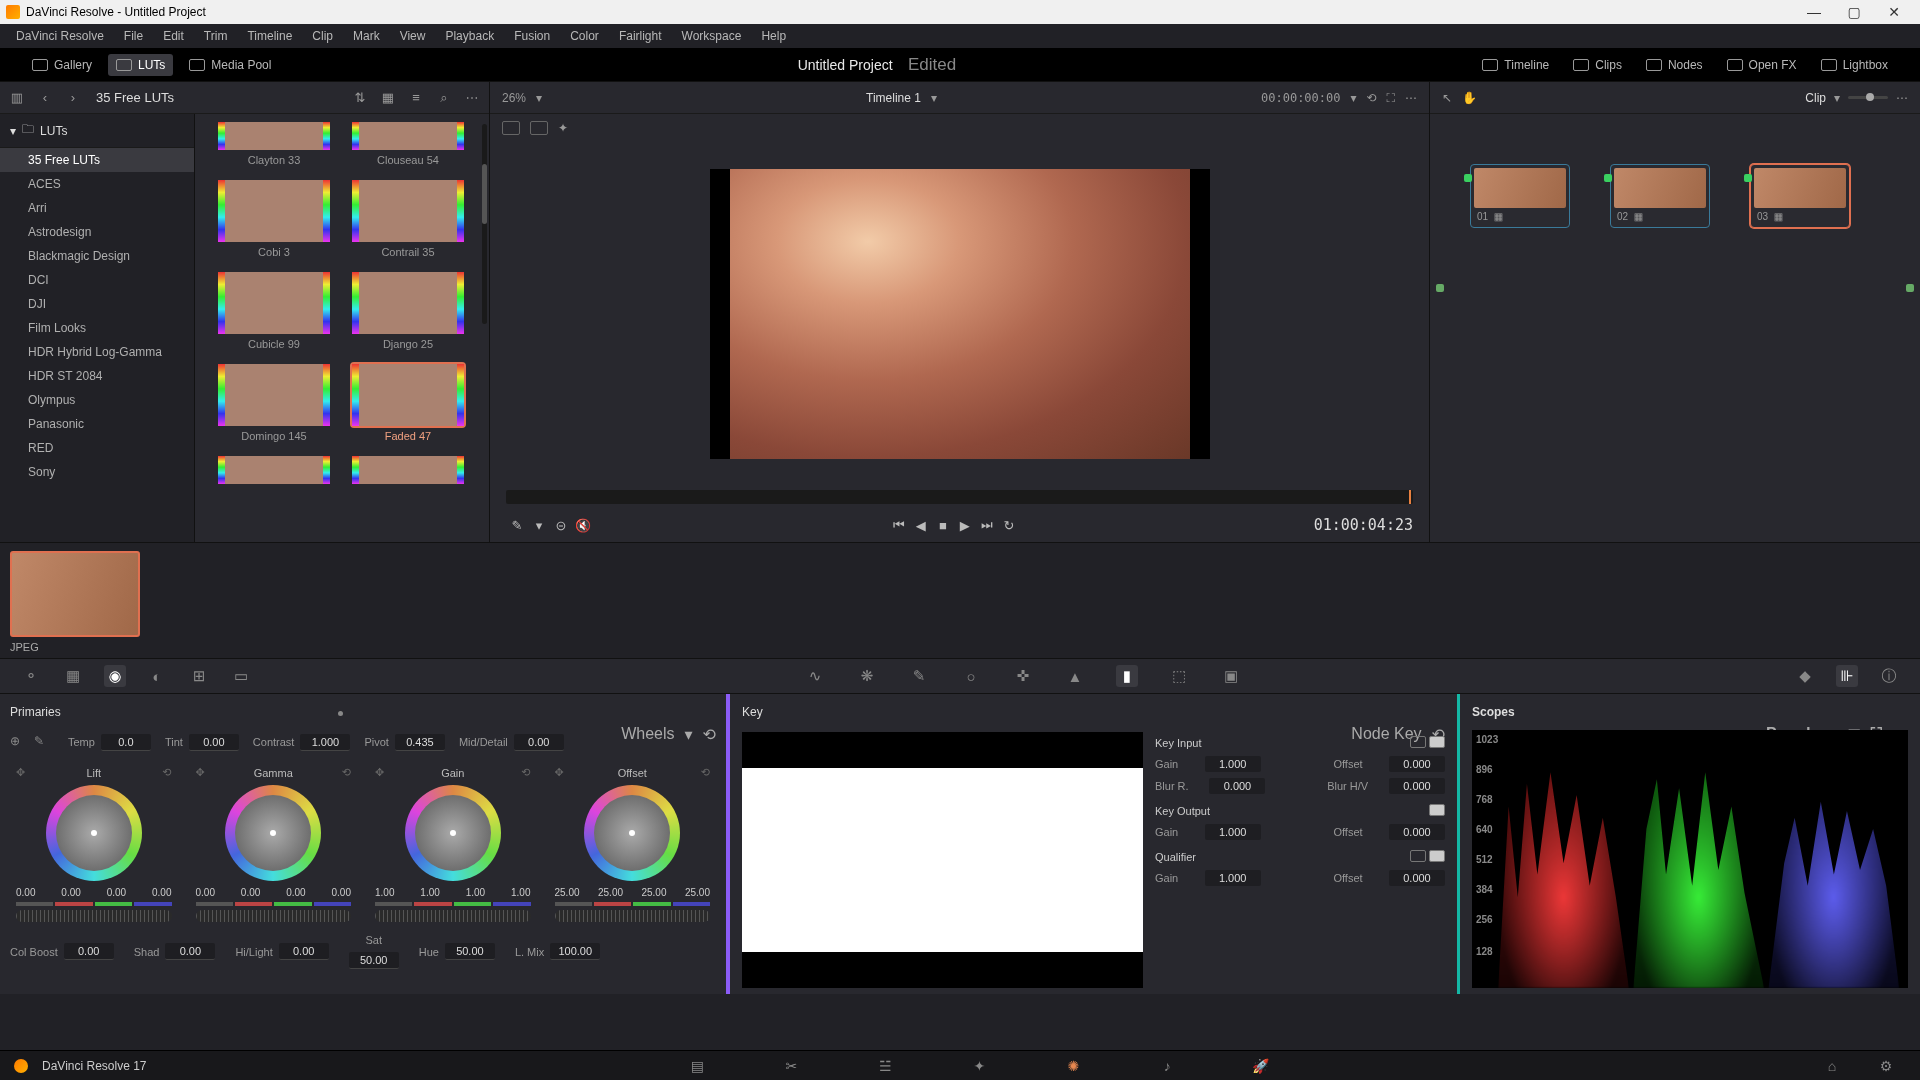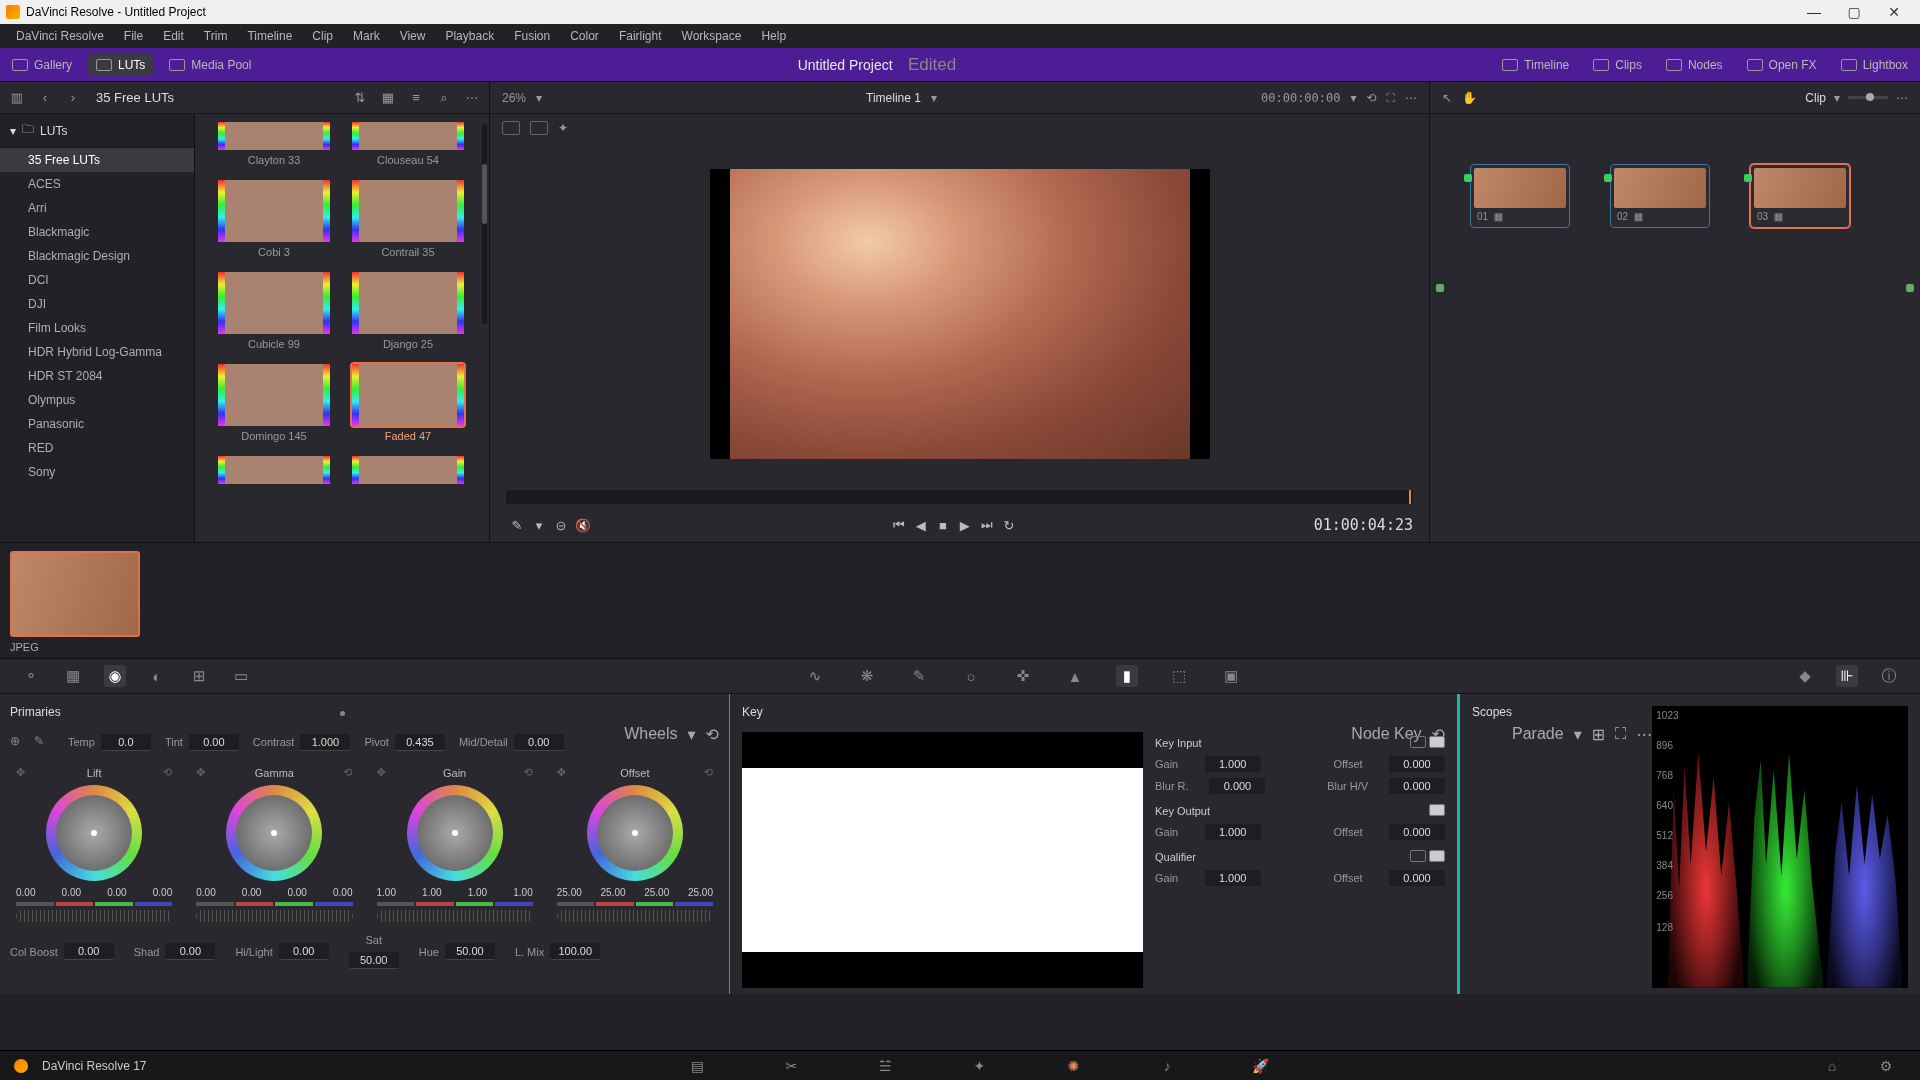--- a/index.html
+++ b/index.html
@@ -3,21 +3,21 @@
 <meta charset="utf-8">
 <style>
 * { margin:0; padding:0; box-sizing:border-box; font-family:"Segoe UI",Arial,sans-serif; user-select:none; }
 body { width:1920px; height:1080px; background:#212126; color:#c8c8c8; font-size:12px; overflow:hidden; }
 .titlebar { height:24px; background:#f0f0f0; color:#000; display:flex; align-items:center; padding:0 6px; font-size:12px; }
 .titlebar .t-icon { width:14px; height:14px; background:linear-gradient(135deg,#ff7a00,#ffb000); border-radius:2px; margin-right:6px; }
 .titlebar .t-spacer { flex:1; }
 .titlebar .win-btn { width:40px; text-align:center; font-size:14px; color:#333; cursor:pointer; }
 .menubar { height:24px; background:#212126; display:flex; align-items:center; padding:0 8px; gap:4px; font-size:12px; color:#b8b8b8; }
 .menubar span { padding:0 8px; cursor:pointer; }
-.workbar { height:34px; background:#4c1d95; display:flex; align-items:center; padding:0 4px; border-bottom:1px solid #111; }
+.workbar { height:34px; background:#000000; display:flex; align-items:center; padding:0 24px; border-bottom:1px solid #111; }
 .workbar .wb-seg { display:flex; align-items:center; gap:8px; }
 .workbar .wb-item { display:flex; align-items:center; gap:6px; padding:4px 8px; border-radius:3px; cursor:pointer; color:#b8b8b8; }
 .workbar .wb-item.active { background:#3a3a40; color:#fff; }
 .workbar .wb-icon { width:16px; height:12px; border:1px solid #999; border-radius:2px; display:inline-block; }
 .workbar .wb-center { flex:1; text-align:center; }
 .workbar .proj-title { color:#e8e8e8; font-size:14px; }
 .workbar .proj-status { color:#888; font-size:17px; margin-left:12px; }
 .stage { display:flex; height:460px; background:#28282e; }
 .left-panel { width:490px; display:flex; flex-direction:column; border-right:1px solid #111; }
 .lp-toolbar { height:32px; display:flex; align-items:center; padding:0 8px; gap:10px; border-bottom:1px solid #1a1a1a; }
@@ -64,21 +64,21 @@
 .lower { display:flex; height:116px; background:#212126; border-top:1px solid #111; }
 .clip-strip { padding:8px 10px; }
 .clip-box { width:130px; height:86px; border:2px solid #e07050; border-radius:3px; background:linear-gradient(110deg,#c08868,#a06848); position:relative; }
 .clip-fmt { font-size:11px; color:#aaa; margin-top:4px; }
 .palette-bar { height:36px; background:#28282e; border-top:1px solid #111; border-bottom:1px solid #111; display:flex; align-items:center; }
 .pb-seg { display:flex; align-items:center; gap:20px; padding:0 20px; }
 .pb-seg.center { flex:1; justify-content:center; gap:30px; }
 .pb-ico { width:22px; height:22px; display:flex; align-items:center; justify-content:center; color:#888; cursor:pointer; font-size:15px; }
 .pb-ico.active { color:#fff; background:#3a3a40; border-radius:3px; }
 .footer-row { display:flex; height:300px; background:#28282e; }
-.primaries { width:730px; border-right:1px solid #8b5cf6; display:flex; flex-direction:column; padding:6px 10px; }
+.primaries { width:730px; border-right:4px solid #8b5cf6; display:flex; flex-direction:column; padding:6px 10px; }
 .pal-head { display:flex; align-items:center; justify-content:space-between; height:24px; }
 .pal-head .ph-l { font-size:12px; color:#ddd; }
 .pal-head .ph-r { display:flex; align-items:flex-start; gap:10px; color:#aaa; font-size:16px;margin-top:44px; }
 .adj-row { display:flex; align-items:center; gap:8px; height:28px; margin-top:4px; }
 .adj-row .ar-ico { width:16px; height:16px; color:#888; }
 .adj-field { display:flex; align-items:center; gap:6px; }
 .adj-field label { font-size:11px; color:#999; }
 .adj-field .val { width:50px; text-align:center; font-size:11px; color:#ddd; background:#1e1e22; padding:2px 0; border-radius:2px; border-bottom:1px solid #444; }
 .wheels-row { display:flex; gap:12px; margin-top:10px; }
 .wheel-cell { flex:1; text-align:center; }
@@ -94,21 +94,21 @@
 .adj-row2 { display:flex; align-items:center; gap:6px; margin-top:8px; flex-wrap:wrap; }
 .key-panel { width:730px; border-right:3px solid #14b8a6; padding:6px 12px; display:flex; flex-direction:column; }
 .key-body { flex:1; display:flex; gap:12px; margin-top:8px; }
 .key-preview { flex:1; background:#000; display:flex; align-items:center; justify-content:center; }
 .key-preview .white { width:100%; height:72%; background:#fff; }
 .key-ctrls { width:290px; display:flex; flex-direction:column; gap:6px; }
 .kc-sec { font-size:11px; color:#ccc; display:flex; align-items:center; justify-content:space-between; margin-top:4px; }
 .kc-row { display:flex; align-items:center; justify-content:space-between; font-size:11px; color:#999; }
 .kc-row .val { width:56px; text-align:center; color:#ddd; background:#1e1e22; padding:2px 0; border-radius:2px; }
 .kc-toggle { width:16px; height:12px; border:1px solid #777; border-radius:2px; display:inline-block; }
-.scopes { flex:1; padding:6px 12px; display:flex; flex-direction:row; }
+.scopes { flex:1; padding:6px 12px; display:flex; flex-direction:column;font-weight:bold; }
 .scope-canvas { flex:1; background:#000; margin-top:6px; position:relative; overflow:hidden; }
 .scope-canvas .ylab { position:absolute; left:4px; font-size:10px; color:#888; }
 .scope-wave { position:absolute; bottom:0; width:30%; height:88%; }
 .scope-wave.r { left:6%; background:radial-gradient(ellipse at 50% 60%,rgba(255,60,60,.9),rgba(255,60,60,0) 70%),linear-gradient(rgba(255,40,40,.4),rgba(255,40,40,.1)); filter:blur(1px); clip-path:polygon(0 100%,8% 20%,15% 60%,22% 10%,30% 50%,40% 5%,50% 45%,60% 15%,70% 55%,80% 25%,90% 60%,100% 100%); }
 .scope-wave.g { left:37%; background:radial-gradient(ellipse at 50% 60%,rgba(60,255,60,.9),rgba(60,255,60,0) 70%),linear-gradient(rgba(40,255,40,.4),rgba(40,255,40,.1)); filter:blur(1px); clip-path:polygon(0 100%,10% 30%,18% 8%,25% 50%,35% 12%,45% 55%,55% 5%,65% 48%,75% 20%,85% 58%,100% 100%); }
 .scope-wave.b { left:68%; background:radial-gradient(ellipse at 50% 60%,rgba(100,100,255,.9),rgba(100,100,255,0) 70%),linear-gradient(rgba(80,80,255,.4),rgba(80,80,255,.1)); filter:blur(1px); clip-path:polygon(0 100%,12% 45%,20% 25%,30% 55%,40% 18%,50% 50%,60% 22%,70% 48%,80% 30%,90% 55%,100% 100%); }
 .bottombar { position:fixed; bottom:0; left:0; right:0; height:30px; background:#18181b; display:flex; align-items:center; padding:0 14px; gap:14px; border-top:1px solid #000; }
 .bottombar .bb-logo { width:14px; height:14px; background:linear-gradient(135deg,#ff7a00,#ffb000); border-radius:50%; }
 .bottombar .bb-title { font-size:12px; color:#ccc; }
 .bottombar .bb-spacer { flex:1; }
@@ -206,21 +206,21 @@
       <div class="lp-tree">
         <div class="tree-root">
           <span>▾</span>
           <span>🗀</span>
           <span>LUTs</span>
         </div>
         <div id="tree-items">
             <div class="tree-item selected">35 Free LUTs</div>
             <div class="tree-item">ACES</div>
             <div class="tree-item">Arri</div>
-            <div class="tree-item">Blackmagic</div>
+            <div class="tree-item">Astrodesign</div>
             <div class="tree-item">Blackmagic Design</div>
             <div class="tree-item">DCI</div>
             <div class="tree-item">DJI</div>
             <div class="tree-item">Film Looks</div>
             <div class="tree-item">HDR Hybrid Log-Gamma</div>
             <div class="tree-item">HDR ST 2084</div>
             <div class="tree-item">Olympus</div>
             <div class="tree-item">Panasonic</div>
             <div class="tree-item">RED</div>
             <div class="tree-item">Sony</div>

